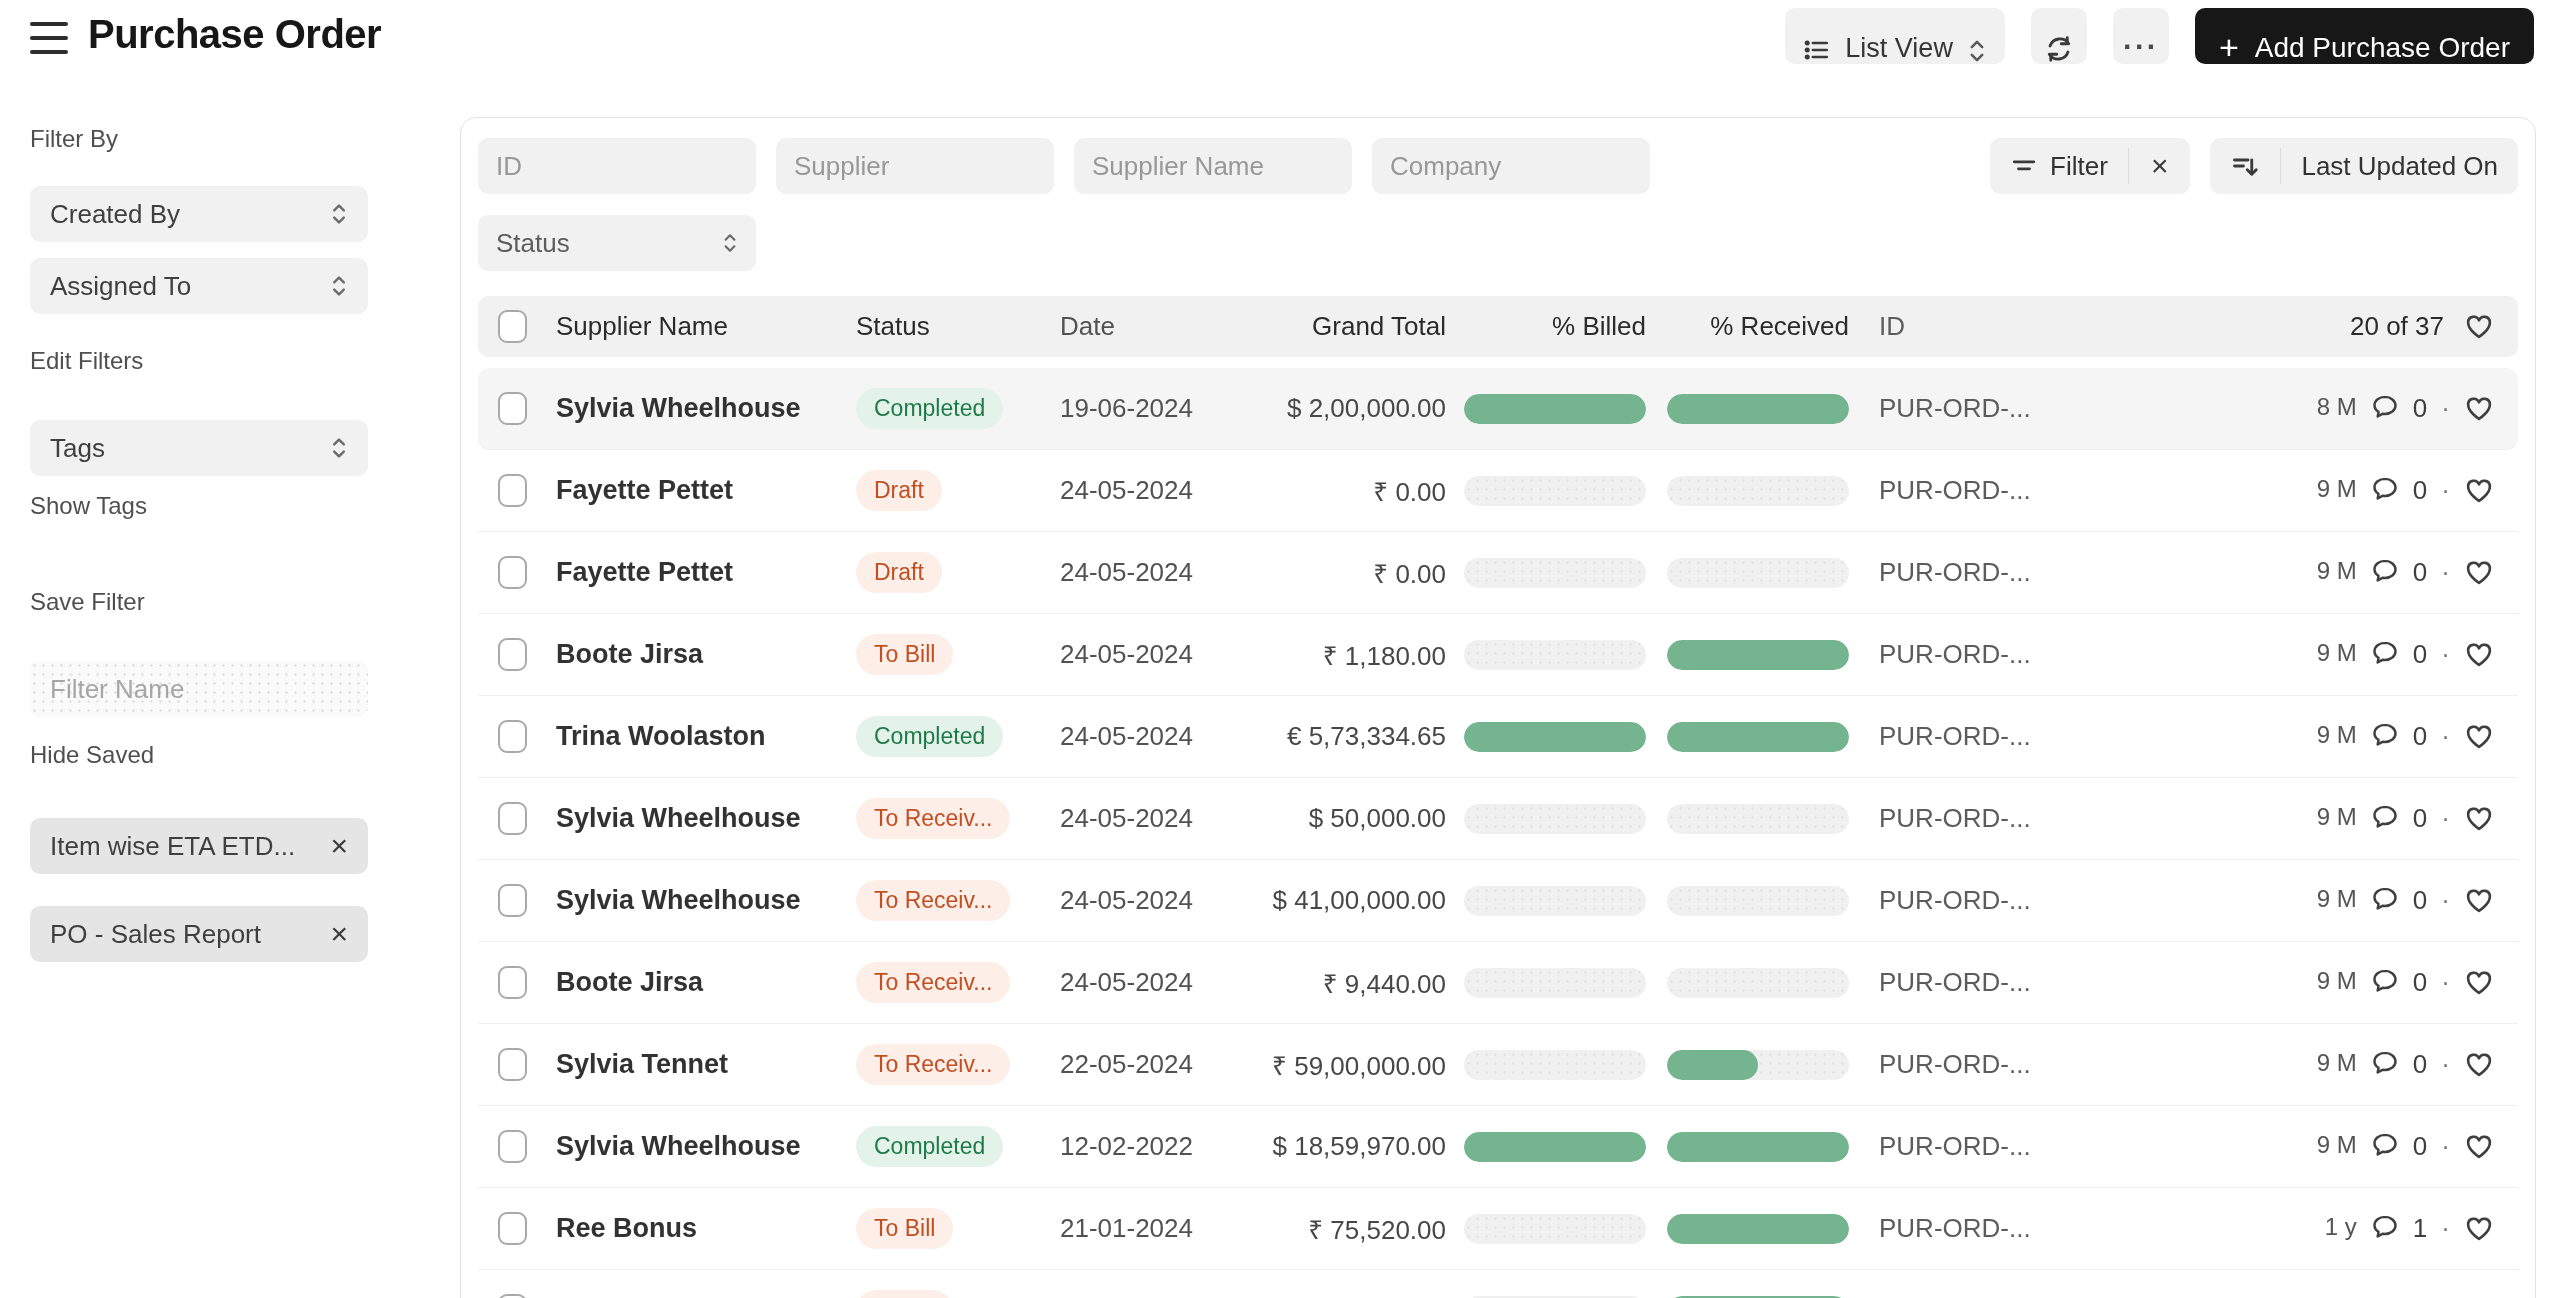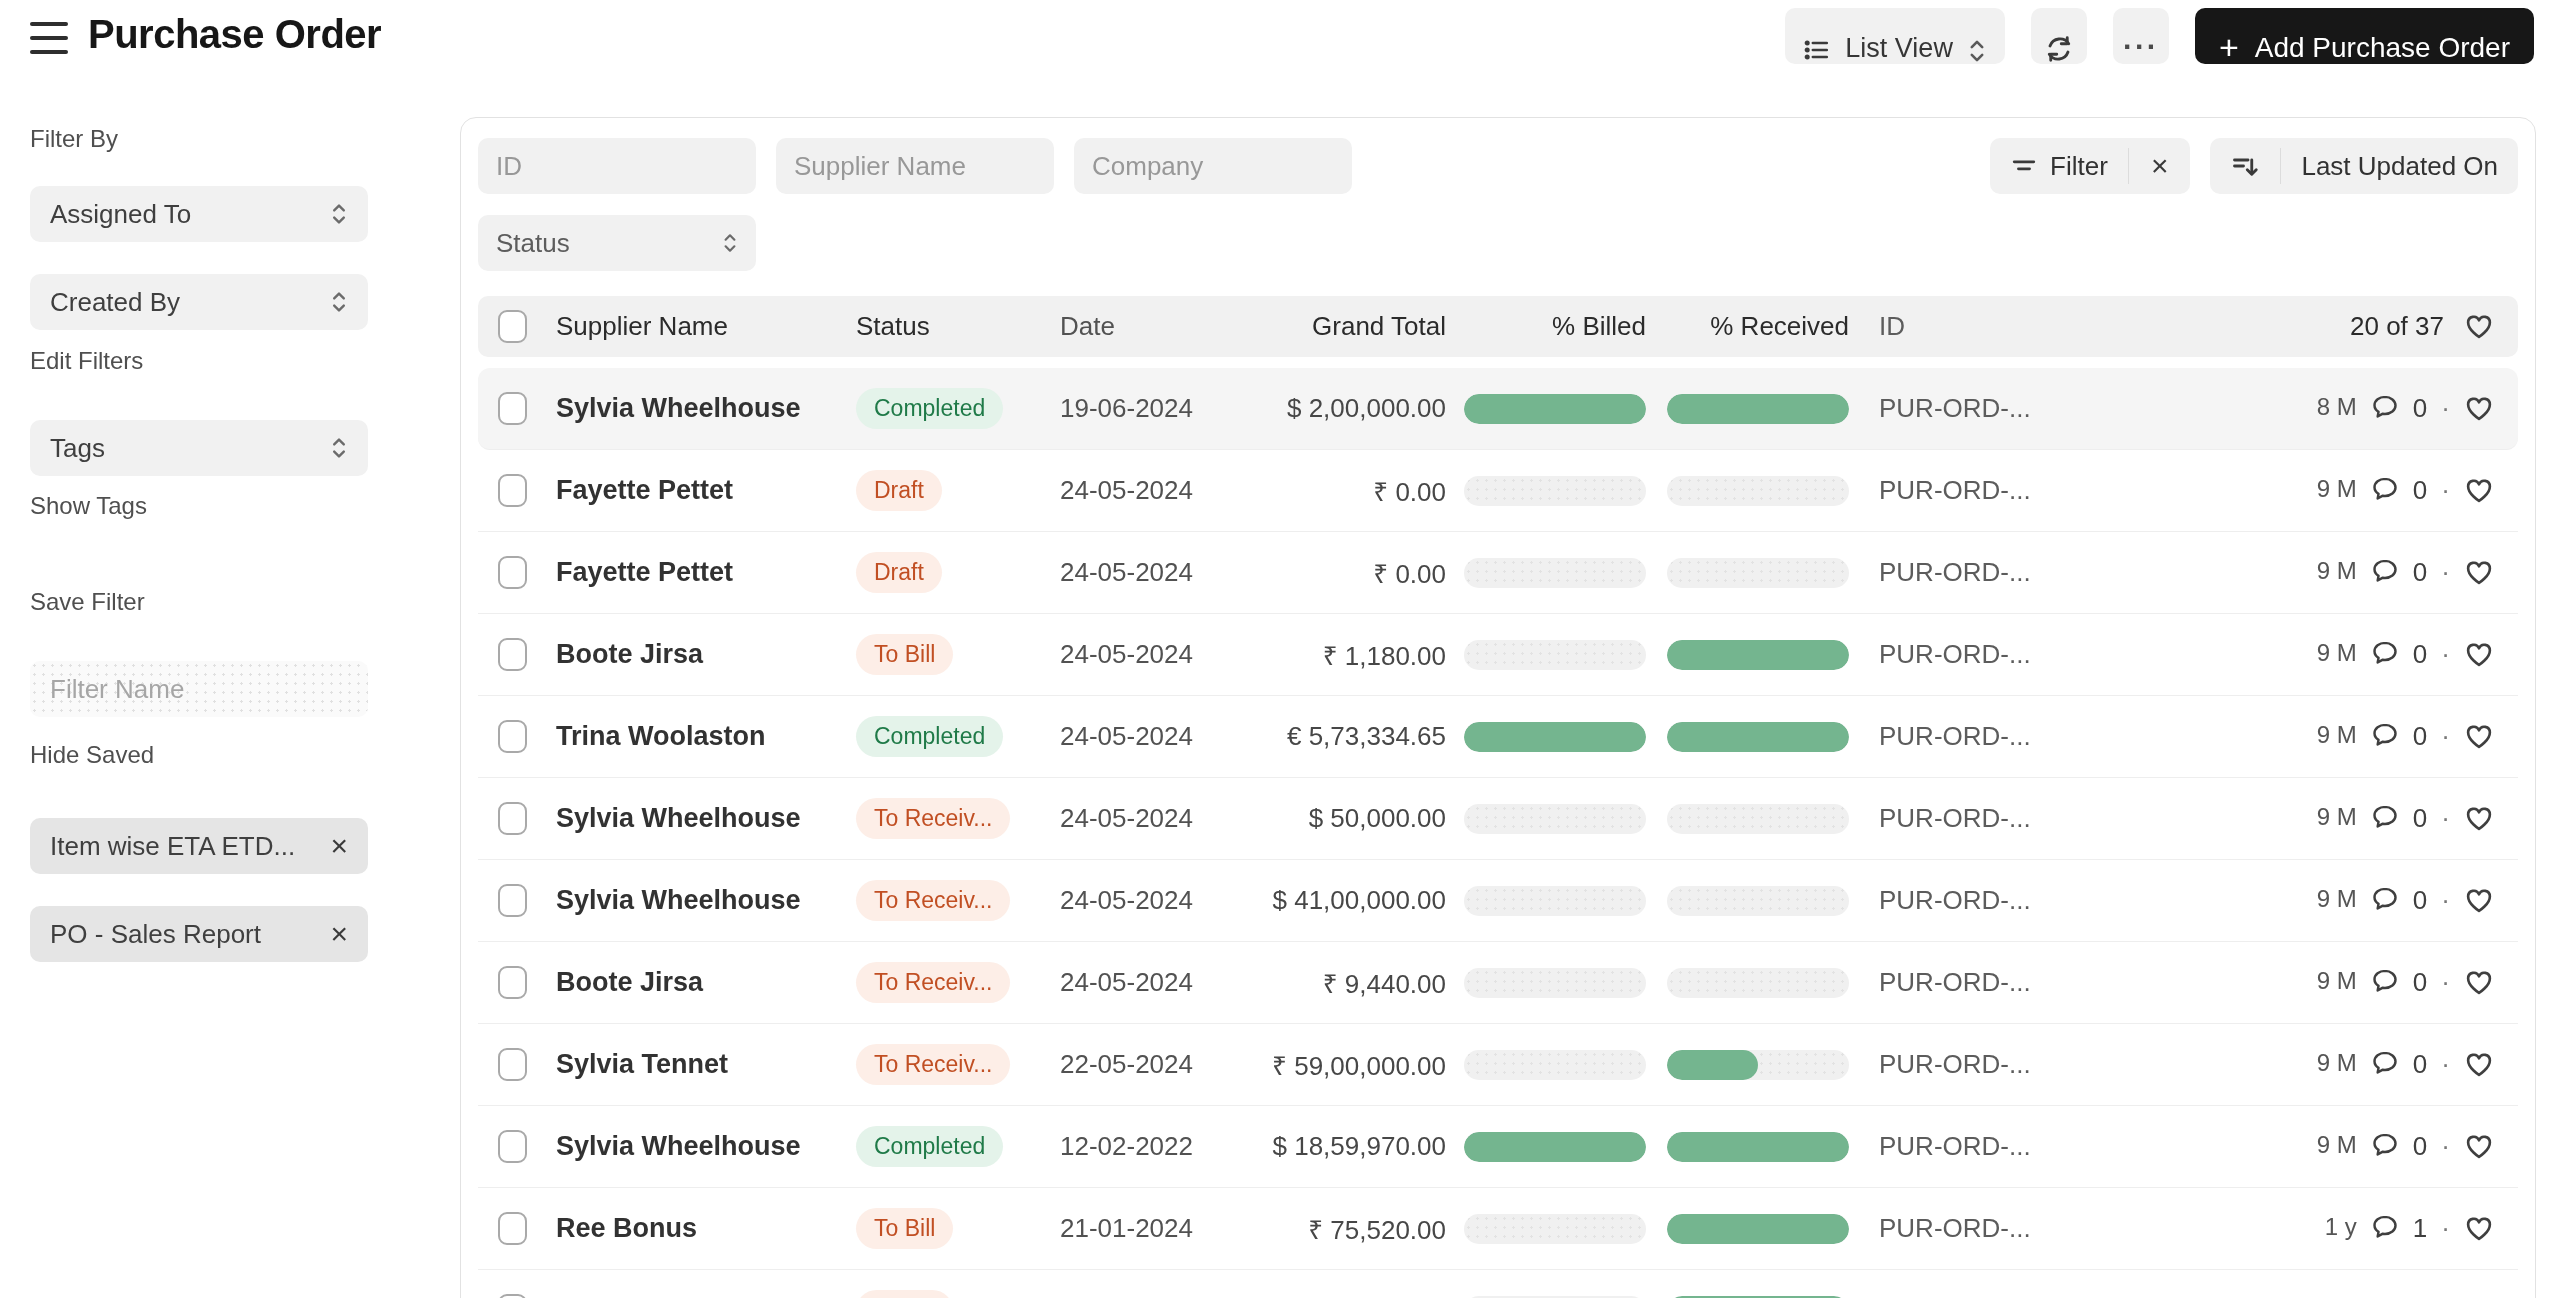--- a/index.html
+++ b/index.html
@@ -134,36 +134,36 @@
       <div class="btn btn-add">
         <span class="plus-glyph">+</span>
         <span>Add Purchase Order</span>
       </div>
     </div>
   </div>
 
   <div class="sidebar">
     <div class="side-label mb32">Filter By</div>
 
+    <div class="side-select mb16">
+      <span>Created By</span>
+      <svg class="ic" width="18" height="24" viewBox="0 0 14 20" fill="none" stroke="#6b6b6b" stroke-width="2" stroke-linecap="round" stroke-linejoin="round">
+          <path d="M3 7l4-4 4 4"></path>
+          <path d="M3 13l4 4 4-4"></path>
+        </svg>
+    </div>
+
     <div class="side-select mb32">
       <span>Assigned To</span>
       <svg class="ic" width="18" height="24" viewBox="0 0 14 20" fill="none" stroke="#6b6b6b" stroke-width="2" stroke-linecap="round" stroke-linejoin="round">
           <path d="M3 7l4-4 4 4"></path>
           <path d="M3 13l4 4 4-4"></path>
         </svg>
     </div>
 
-    <div class="side-select mb16">
-      <span>Created By</span>
-      <svg class="ic" width="18" height="24" viewBox="0 0 14 20" fill="none" stroke="#6b6b6b" stroke-width="2" stroke-linecap="round" stroke-linejoin="round">
-          <path d="M3 7l4-4 4 4"></path>
-          <path d="M3 13l4 4 4-4"></path>
-        </svg>
-    </div>
-
     <div class="side-link mb44">Edit Filters</div>
 
     <div class="side-select mb15">
       <span>Tags</span>
       <svg class="ic" width="18" height="24" viewBox="0 0 14 20" fill="none" stroke="#6b6b6b" stroke-width="2" stroke-linecap="round" stroke-linejoin="round">
           <path d="M3 7l4-4 4 4"></path>
           <path d="M3 13l4 4 4-4"></path>
         </svg>
     </div>
 
@@ -184,20 +184,21 @@
     <span>PO - Sales Report</span>
     <span class="x">×</span>
   </div>
       </div>
   </div>
 
   <div class="card">
 
     <div class="filter-row">
       <input class="f-input" type="text" placeholder="ID" style="">
+      <input class="f-input" type="text" placeholder="Supplier" style="">
       <input class="f-input" type="text" placeholder="Supplier Name" style="">
       <input class="f-input" type="text" placeholder="Company" style="">
 
       <div class="f-right">
         <div class="group">
           <div class="g-sec">
             <svg class="ic" width="28" height="28" viewBox="0 0 20 20" fill="none" stroke="#3a3a3a" stroke-width="1.9" stroke-linecap="round">
               <line x1="3" y1="7" x2="17" y2="7"></line>
                 <line x1="6" y1="12" x2="14" y2="12"></line>
             </svg>

